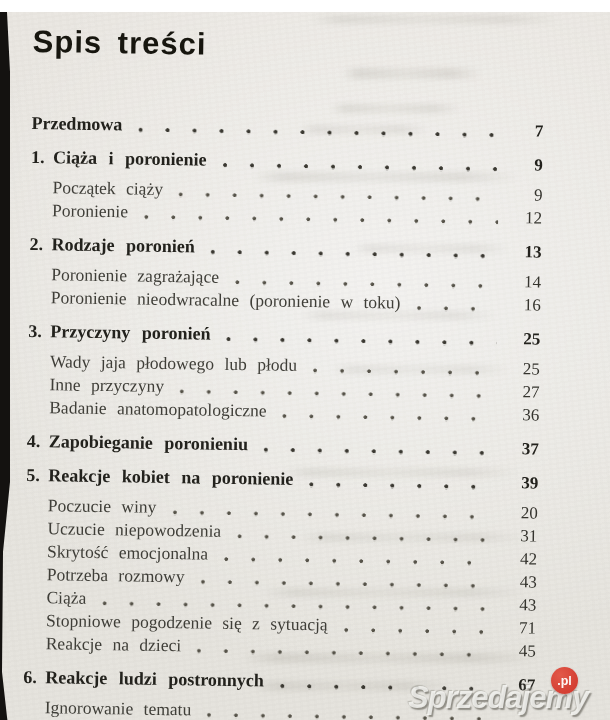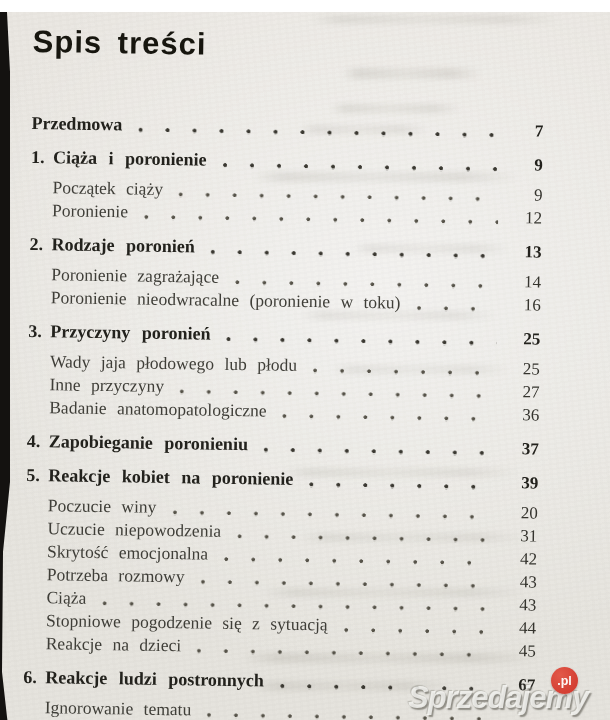--- a/index.html
+++ b/index.html
@@ -200,21 +200,21 @@
         <div class="row sub">
 
     <span class="label">Ciąża</span>
     <span class="leader"></span>
     <span class="page">43</span>
   </div>
         <div class="row sub">
 
     <span class="label">Stopniowe pogodzenie się z sytuacją</span>
     <span class="leader"></span>
-    <span class="page">44</span>
+    <span class="page">71</span>
   </div>
         <div class="row sub">
 
     <span class="label">Reakcje na dzieci</span>
     <span class="leader"></span>
     <span class="page">45</span>
   </div>
         <div class="row chapter gap-chapter">
     <span class="num">6.</span>
     <span class="label">Reakcje ludzi postronnych</span>

